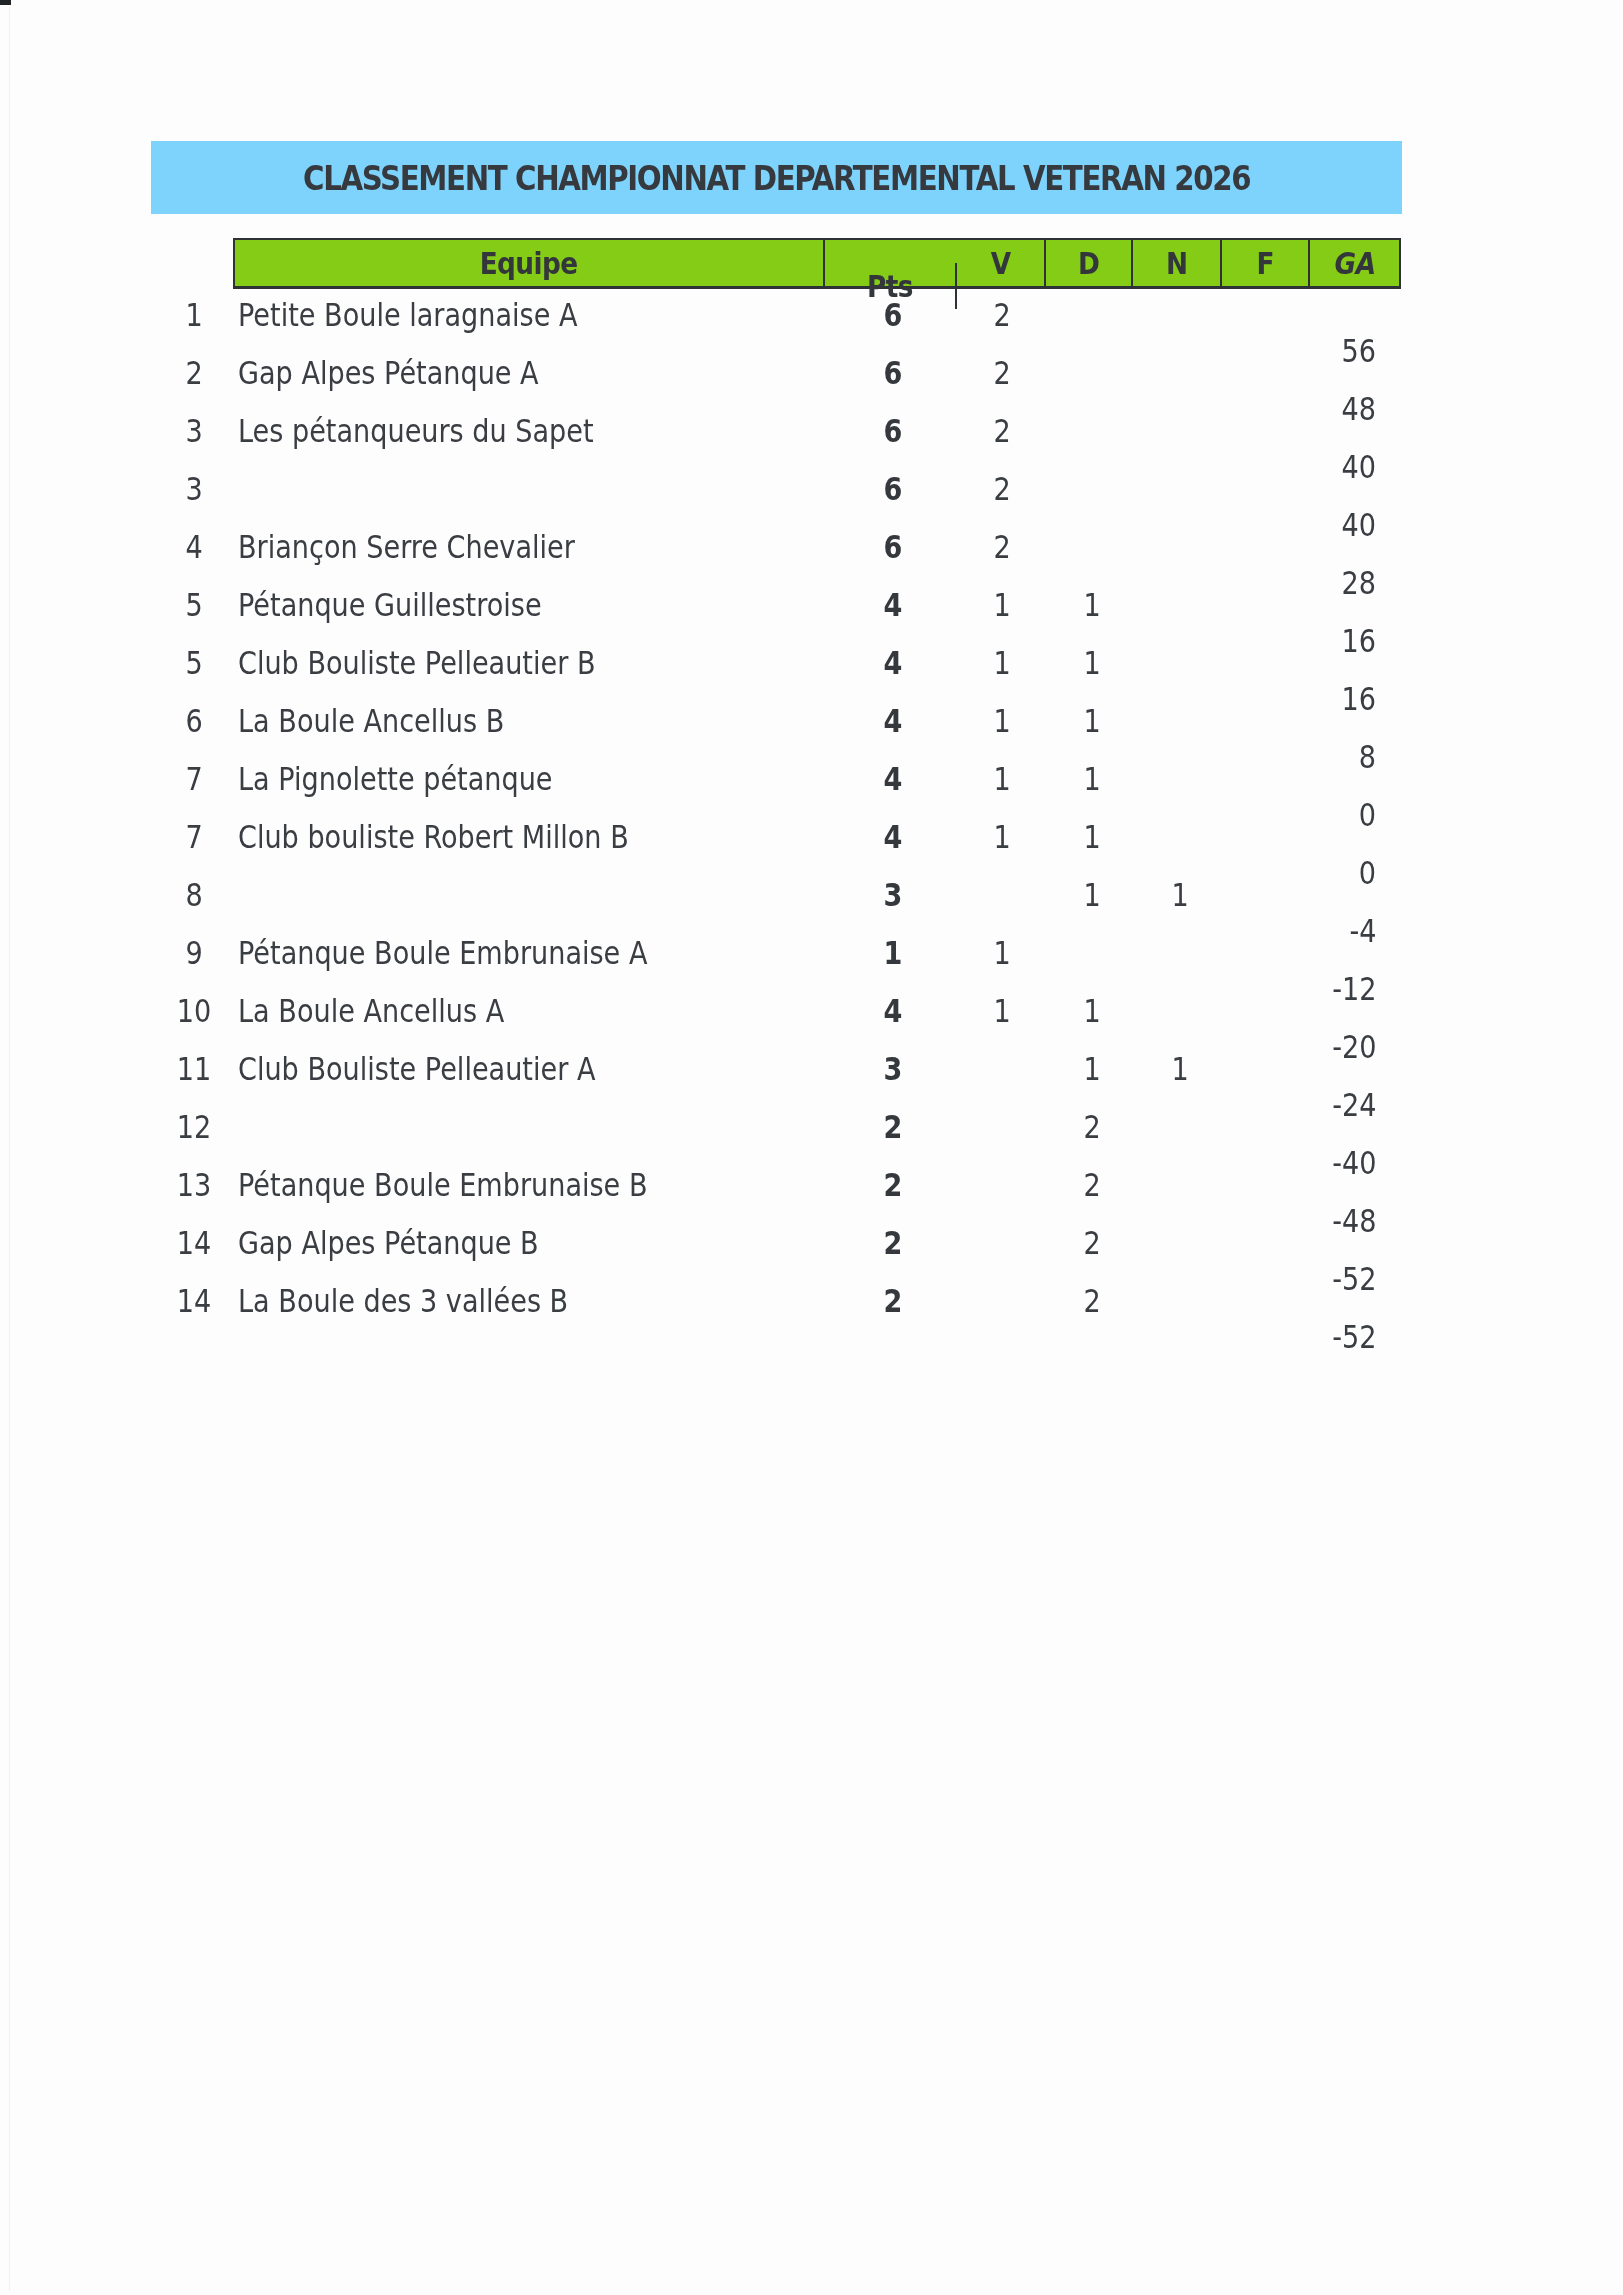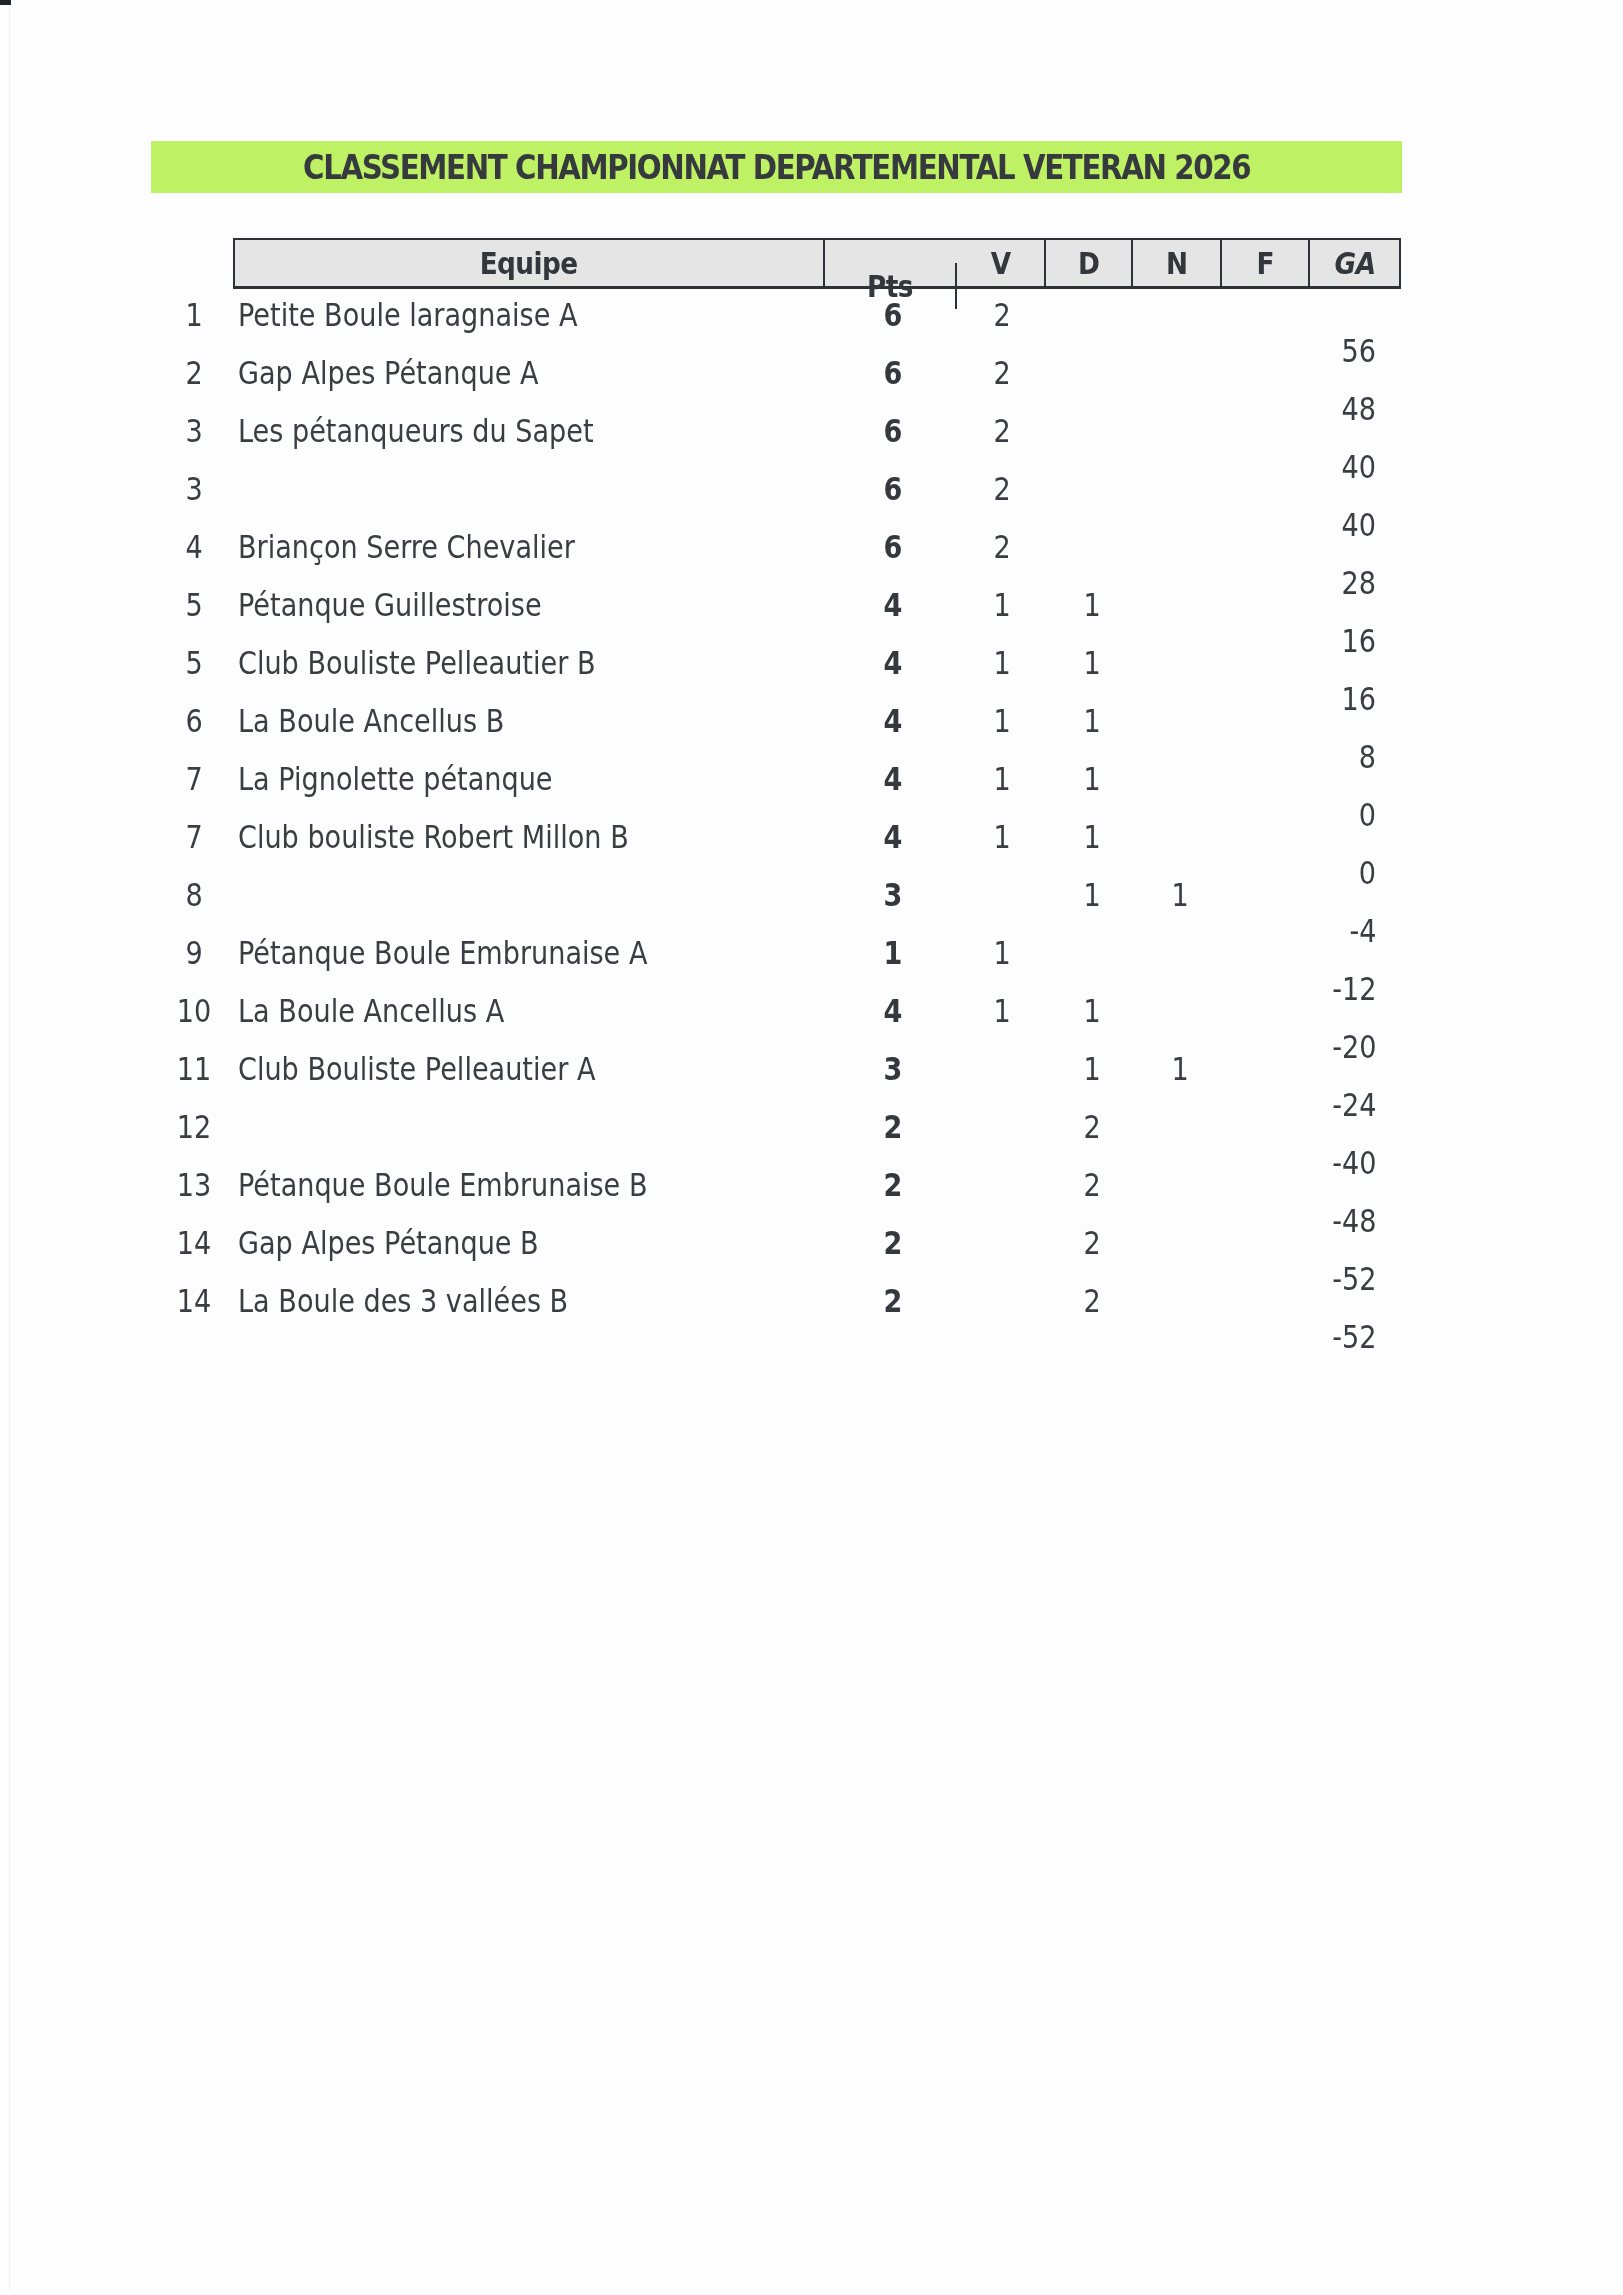--- a/index.html
+++ b/index.html
@@ -25,22 +25,22 @@
       position: absolute;
       left: 9.2px; top: 6.6px;
       width: 1.3px; height: 2284px;
       background: #eef0f4;
     }
     .banner {
       position: absolute;
       left: 151px;
       top: 141px;
       width: 1251px;
-      height: 52px;
-      background: #bef264;
+      height: 73px;
+      background: #7dd3fc;
       display: flex;
       align-items: center;
       justify-content: center;
       text-align: right;
     }
     .banner-title {
       font-family: "DejaVu Sans", sans-serif;
       font-weight: bold;
       font-size: 34px;
       letter-spacing: -1.6px;
@@ -51,21 +51,21 @@
     .table-header {
       position: absolute;
       left: 233px;
       top: 238px;
       width: 1168px;
       height: 51px;
       display: flex;
       border: 2.6px solid #2e3135;
       border-bottom-width: 3.3px;
       box-sizing: border-box;
-      background: #e5e5e5;
+      background: #84cc16;
     }
     .th {
       height: 100%;
       display: flex;
       align-items: center;
       justify-content: center;
       border-right: 2px solid #2e3135;
       box-sizing: border-box;
       font-family: "DejaVu Sans", sans-serif;
       font-weight: bold;

